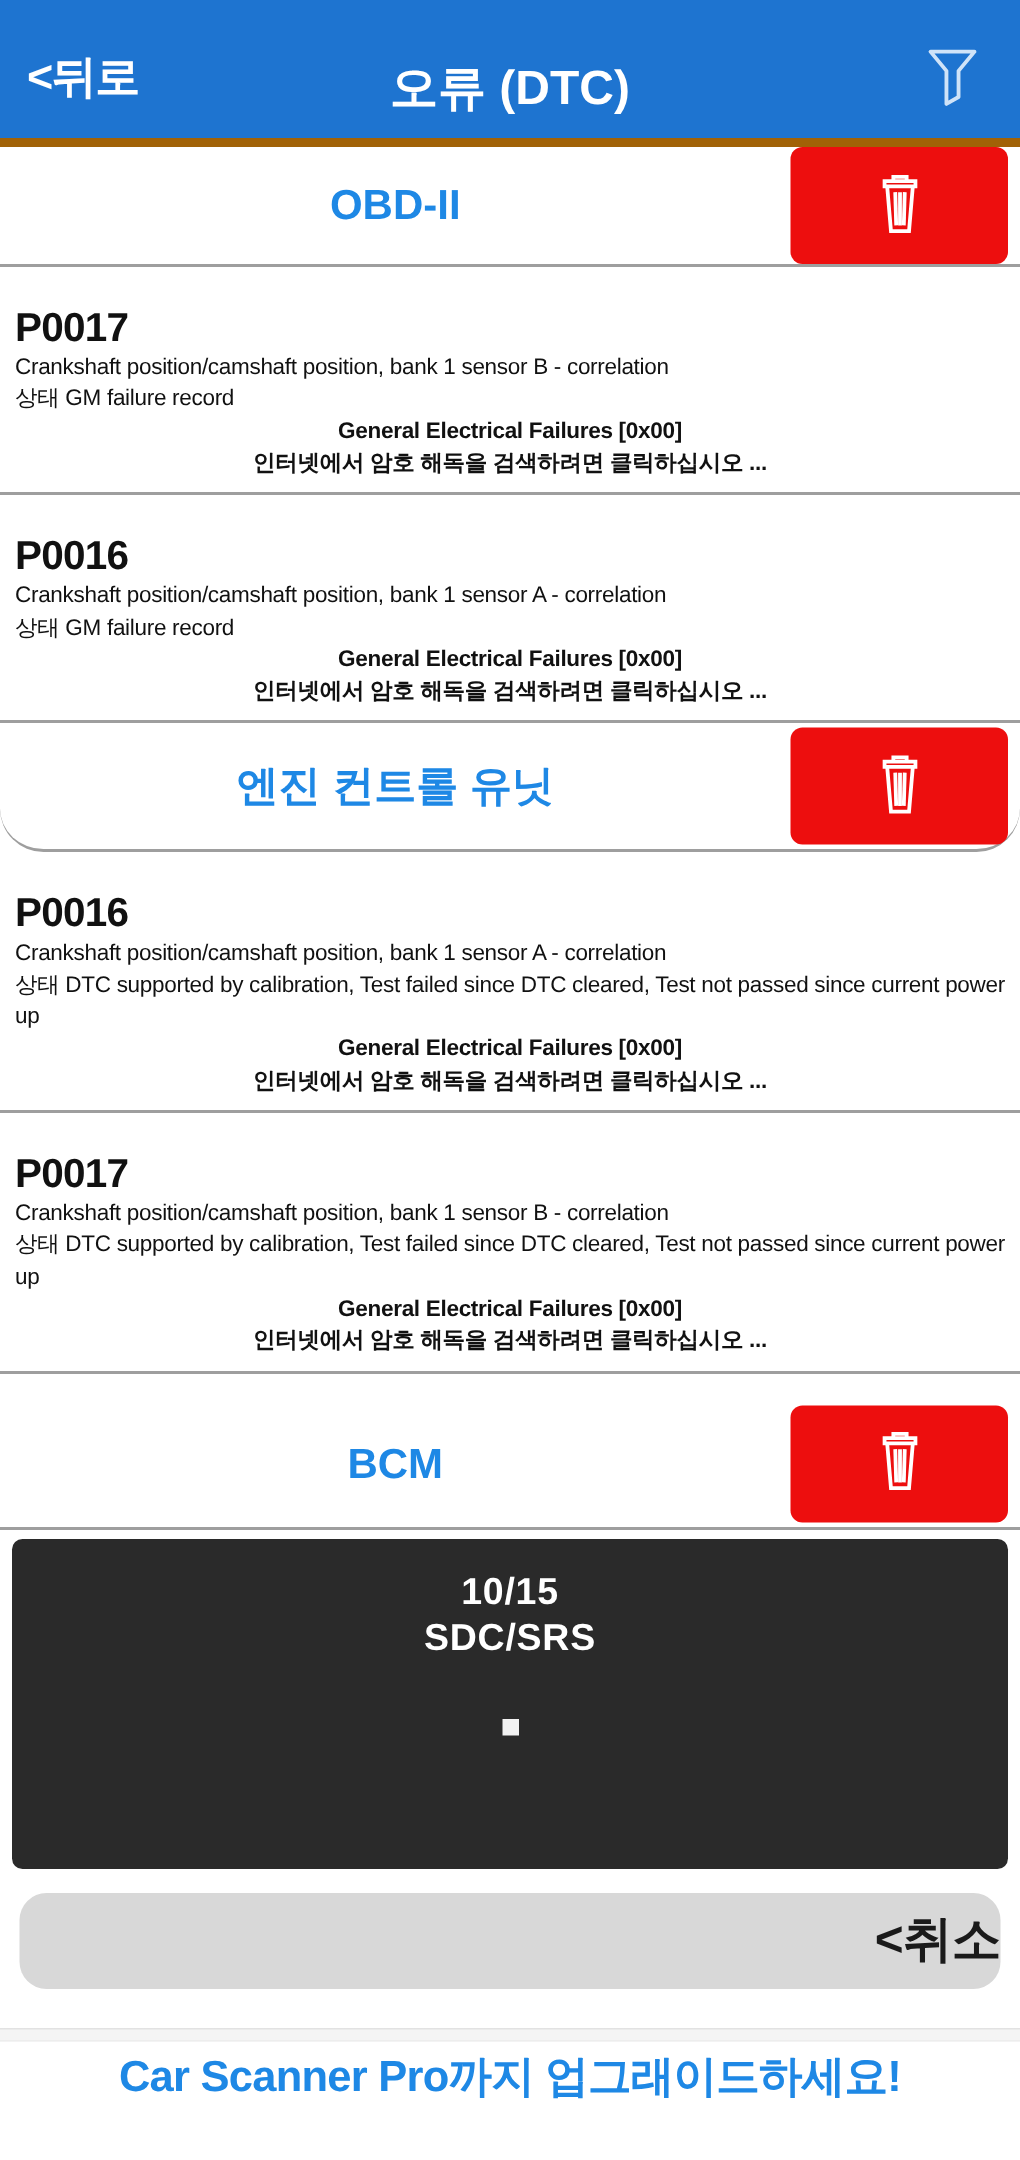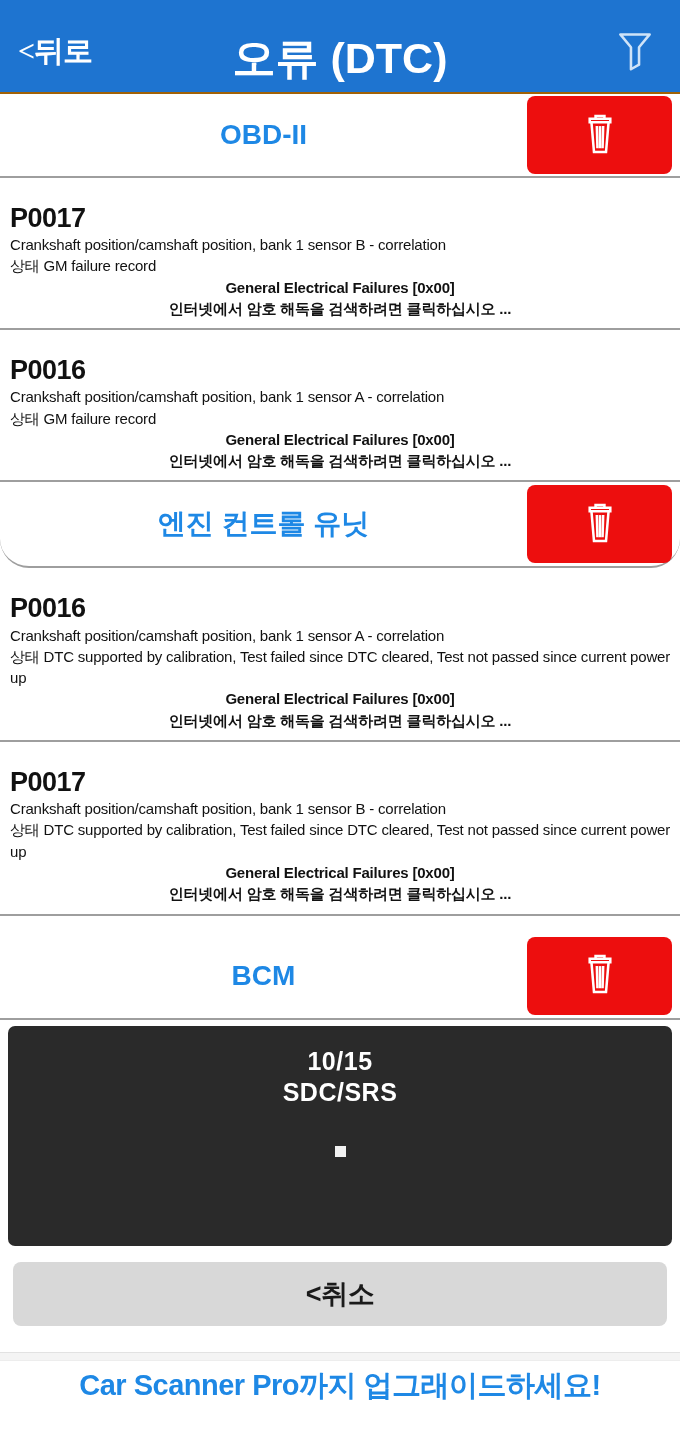--- a/index.html
+++ b/index.html
@@ -32,32 +32,32 @@
   }
   .back-button {
     color: #ffffff;
     font-size: 30px;
     font-weight: bold;
     letter-spacing: -1px;
     cursor: pointer;
     z-index: 2;
     background: none;
     border: none;
-    font-family: Liberation Serif, serif;
+    font-family: Liberation Sans, sans-serif;
   }
   .page-title {
     position: absolute;
     left: 0; right: 0;
     top: 0; bottom: 0;
     display: flex;
     align-items: center;
     justify-content: center;
     padding-top: 25px;
     color: #ffffff;
-    font-size: 43px;
+    font-size: 32px;
     font-weight: bold;
     pointer-events: none;
   }
   .filter-button {
     margin-left: auto;
     background: none;
     border: none;
     cursor: pointer;
     z-index: 2;
     display: flex;
@@ -65,21 +65,21 @@
     justify-content: center;
     width: 54px;
     height: 54px;
   }
 
   
   .dtc-list { flex-shrink: 0; }
   .section-row {
     display: flex;
     align-items: center;
-    border-top: 2px solid #a16207;
+    border-top: 6px solid #a16207;
     border-bottom: 2px solid #9e9e9e;
     height: 86px;
     background: #ffffff;
     position: relative;
   }
   .section-row + .dtc-entry { border-top: none; }
   .section-label {
     flex: 1;
     text-align: center;
     color: #1e88e5;
@@ -144,28 +144,29 @@
     background: #f2f2f2;
     margin-top: 38px;
   }
 
   
   .cancel-button {
     margin: 16px 13px 0 13px;
     height: 64px;
     background: #d8d8d8;
     border: none;
-    border-radius: 8px;
-    font-size: 27px;
+    border-radius: 18px;
+    font-size: 33px;
     font-weight: bold;
     color: #1a1a1a;
     font-family: inherit;
     cursor: pointer;
     flex-shrink: 0;
     letter-spacing: -0.5px;
+    text-align: right;
   }
 
   
   .ad-divider {
     margin-top: 26px;
     height: 9px;
     background: #f4f4f4;
     border-top: 1px solid #e2e2e2;
     border-bottom: 1px solid #ededed;
     flex-shrink: 0;

